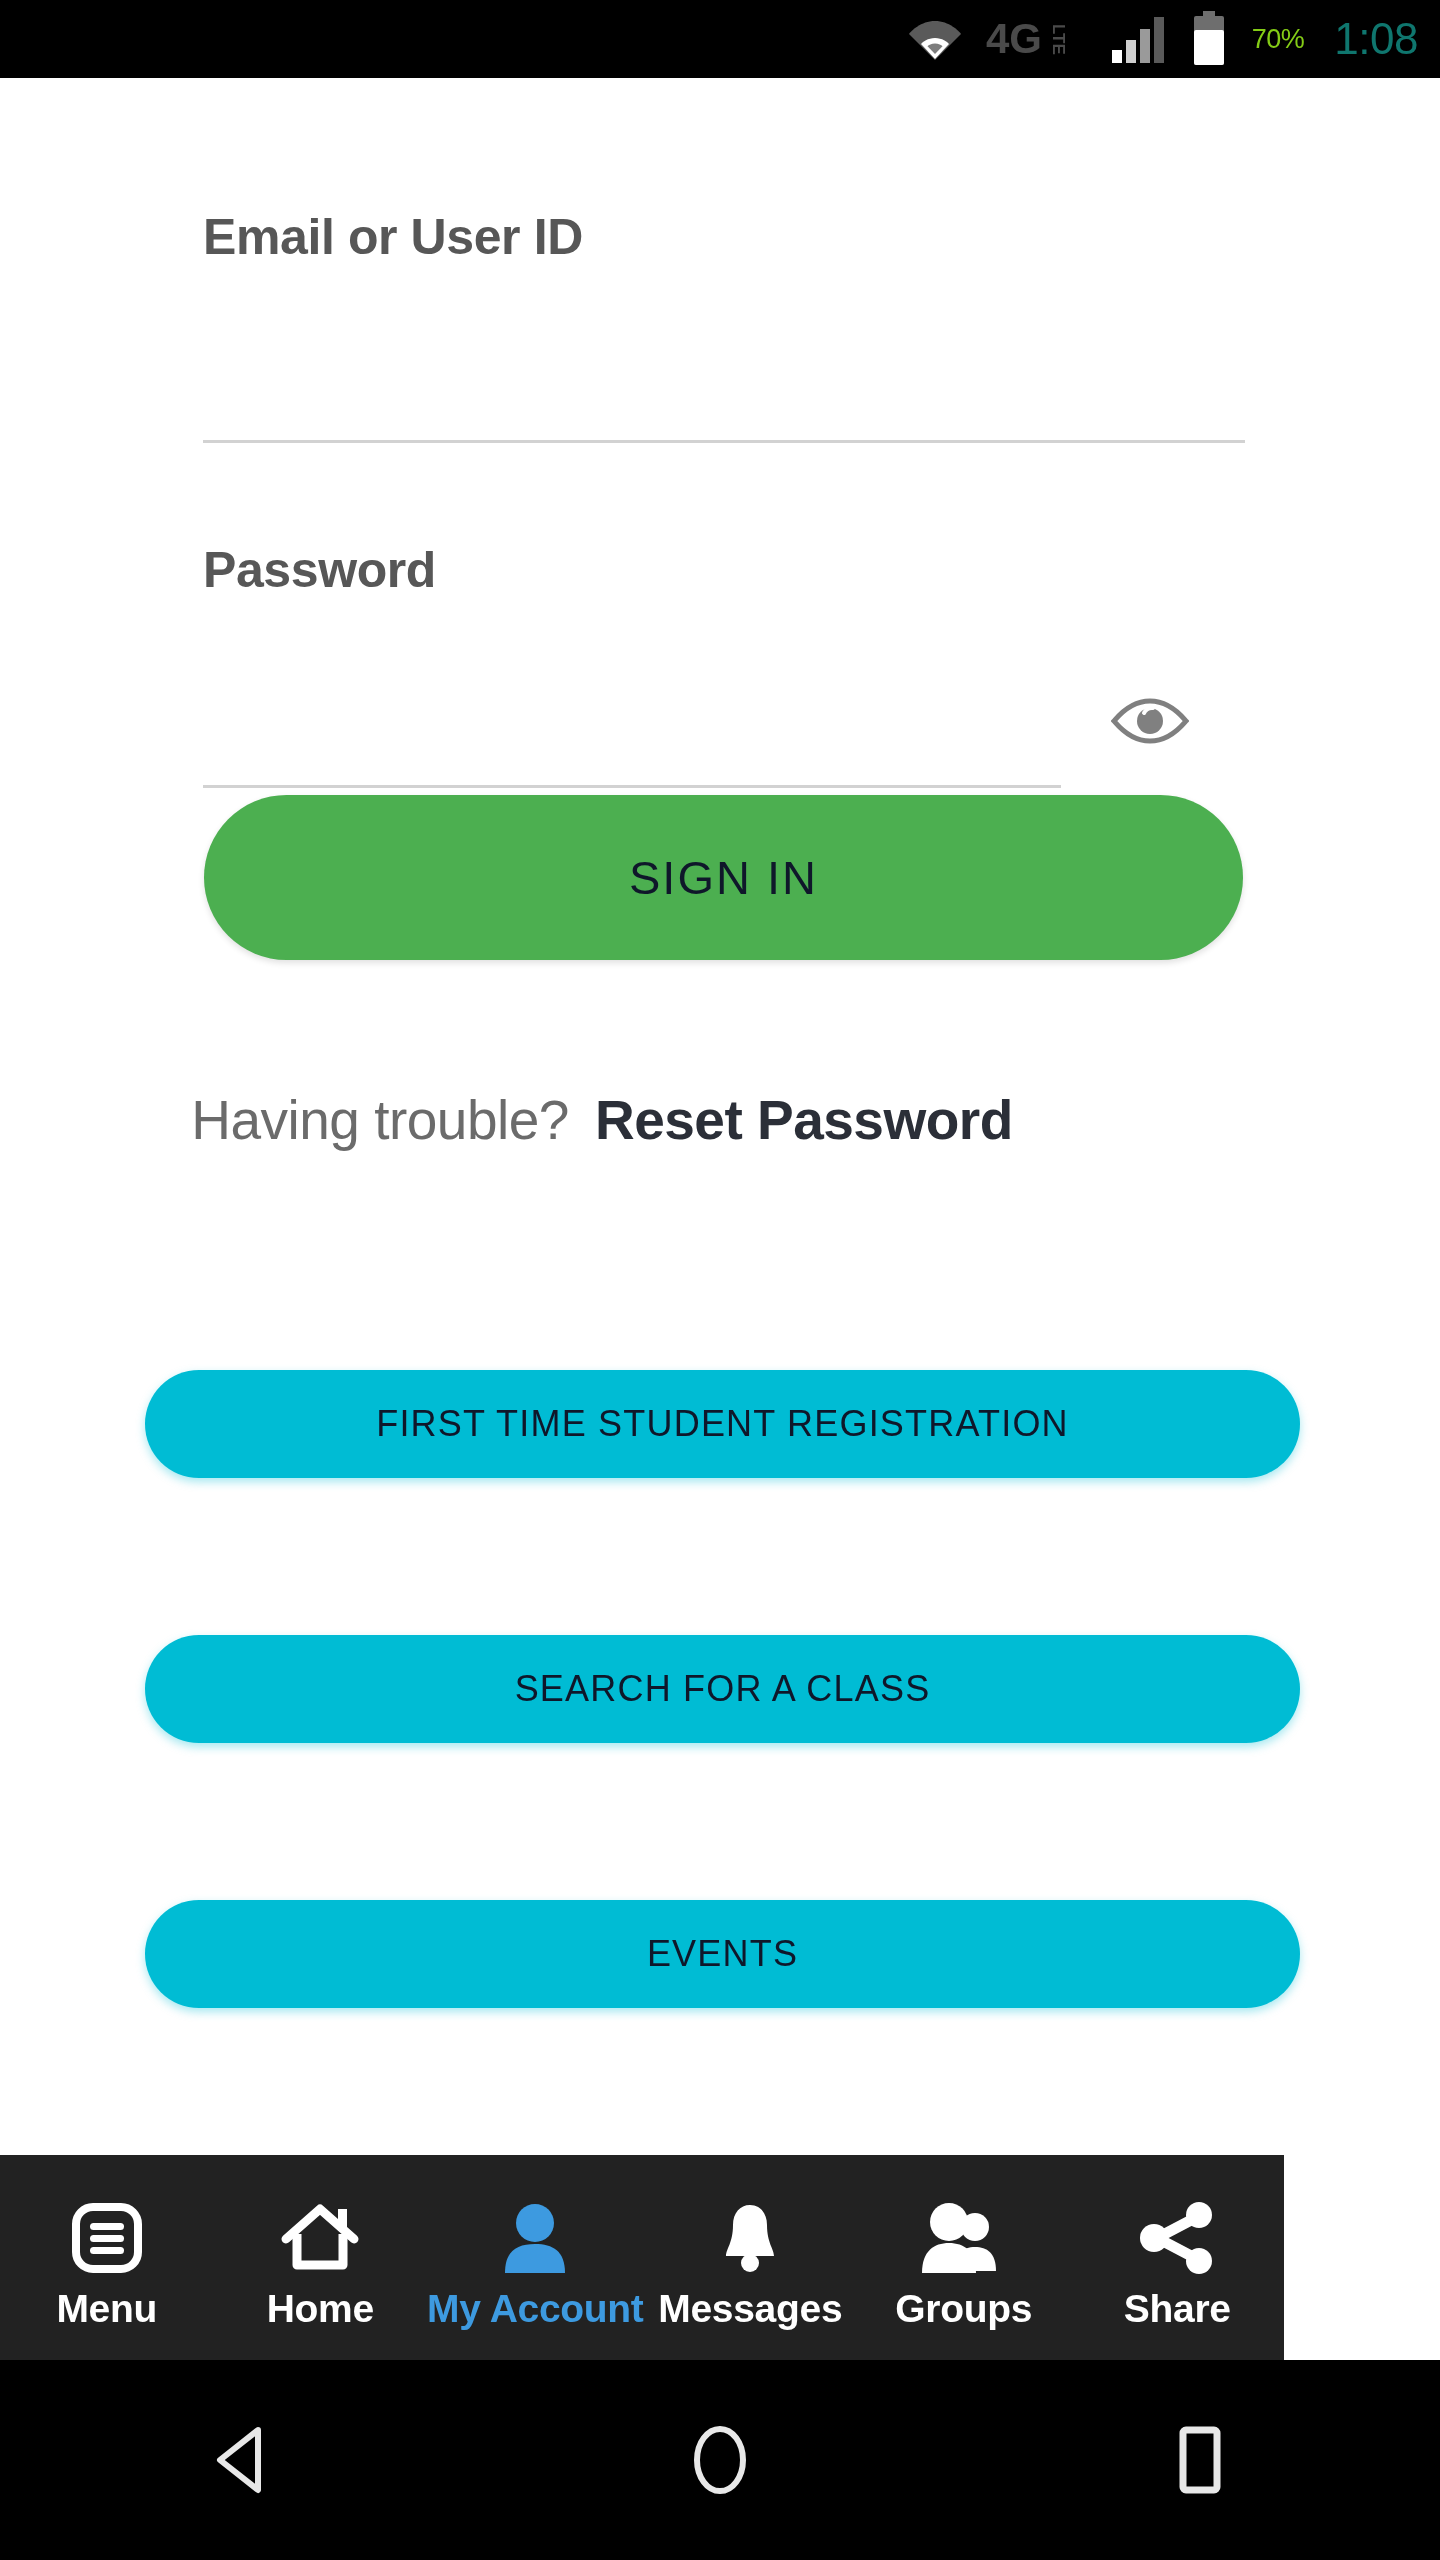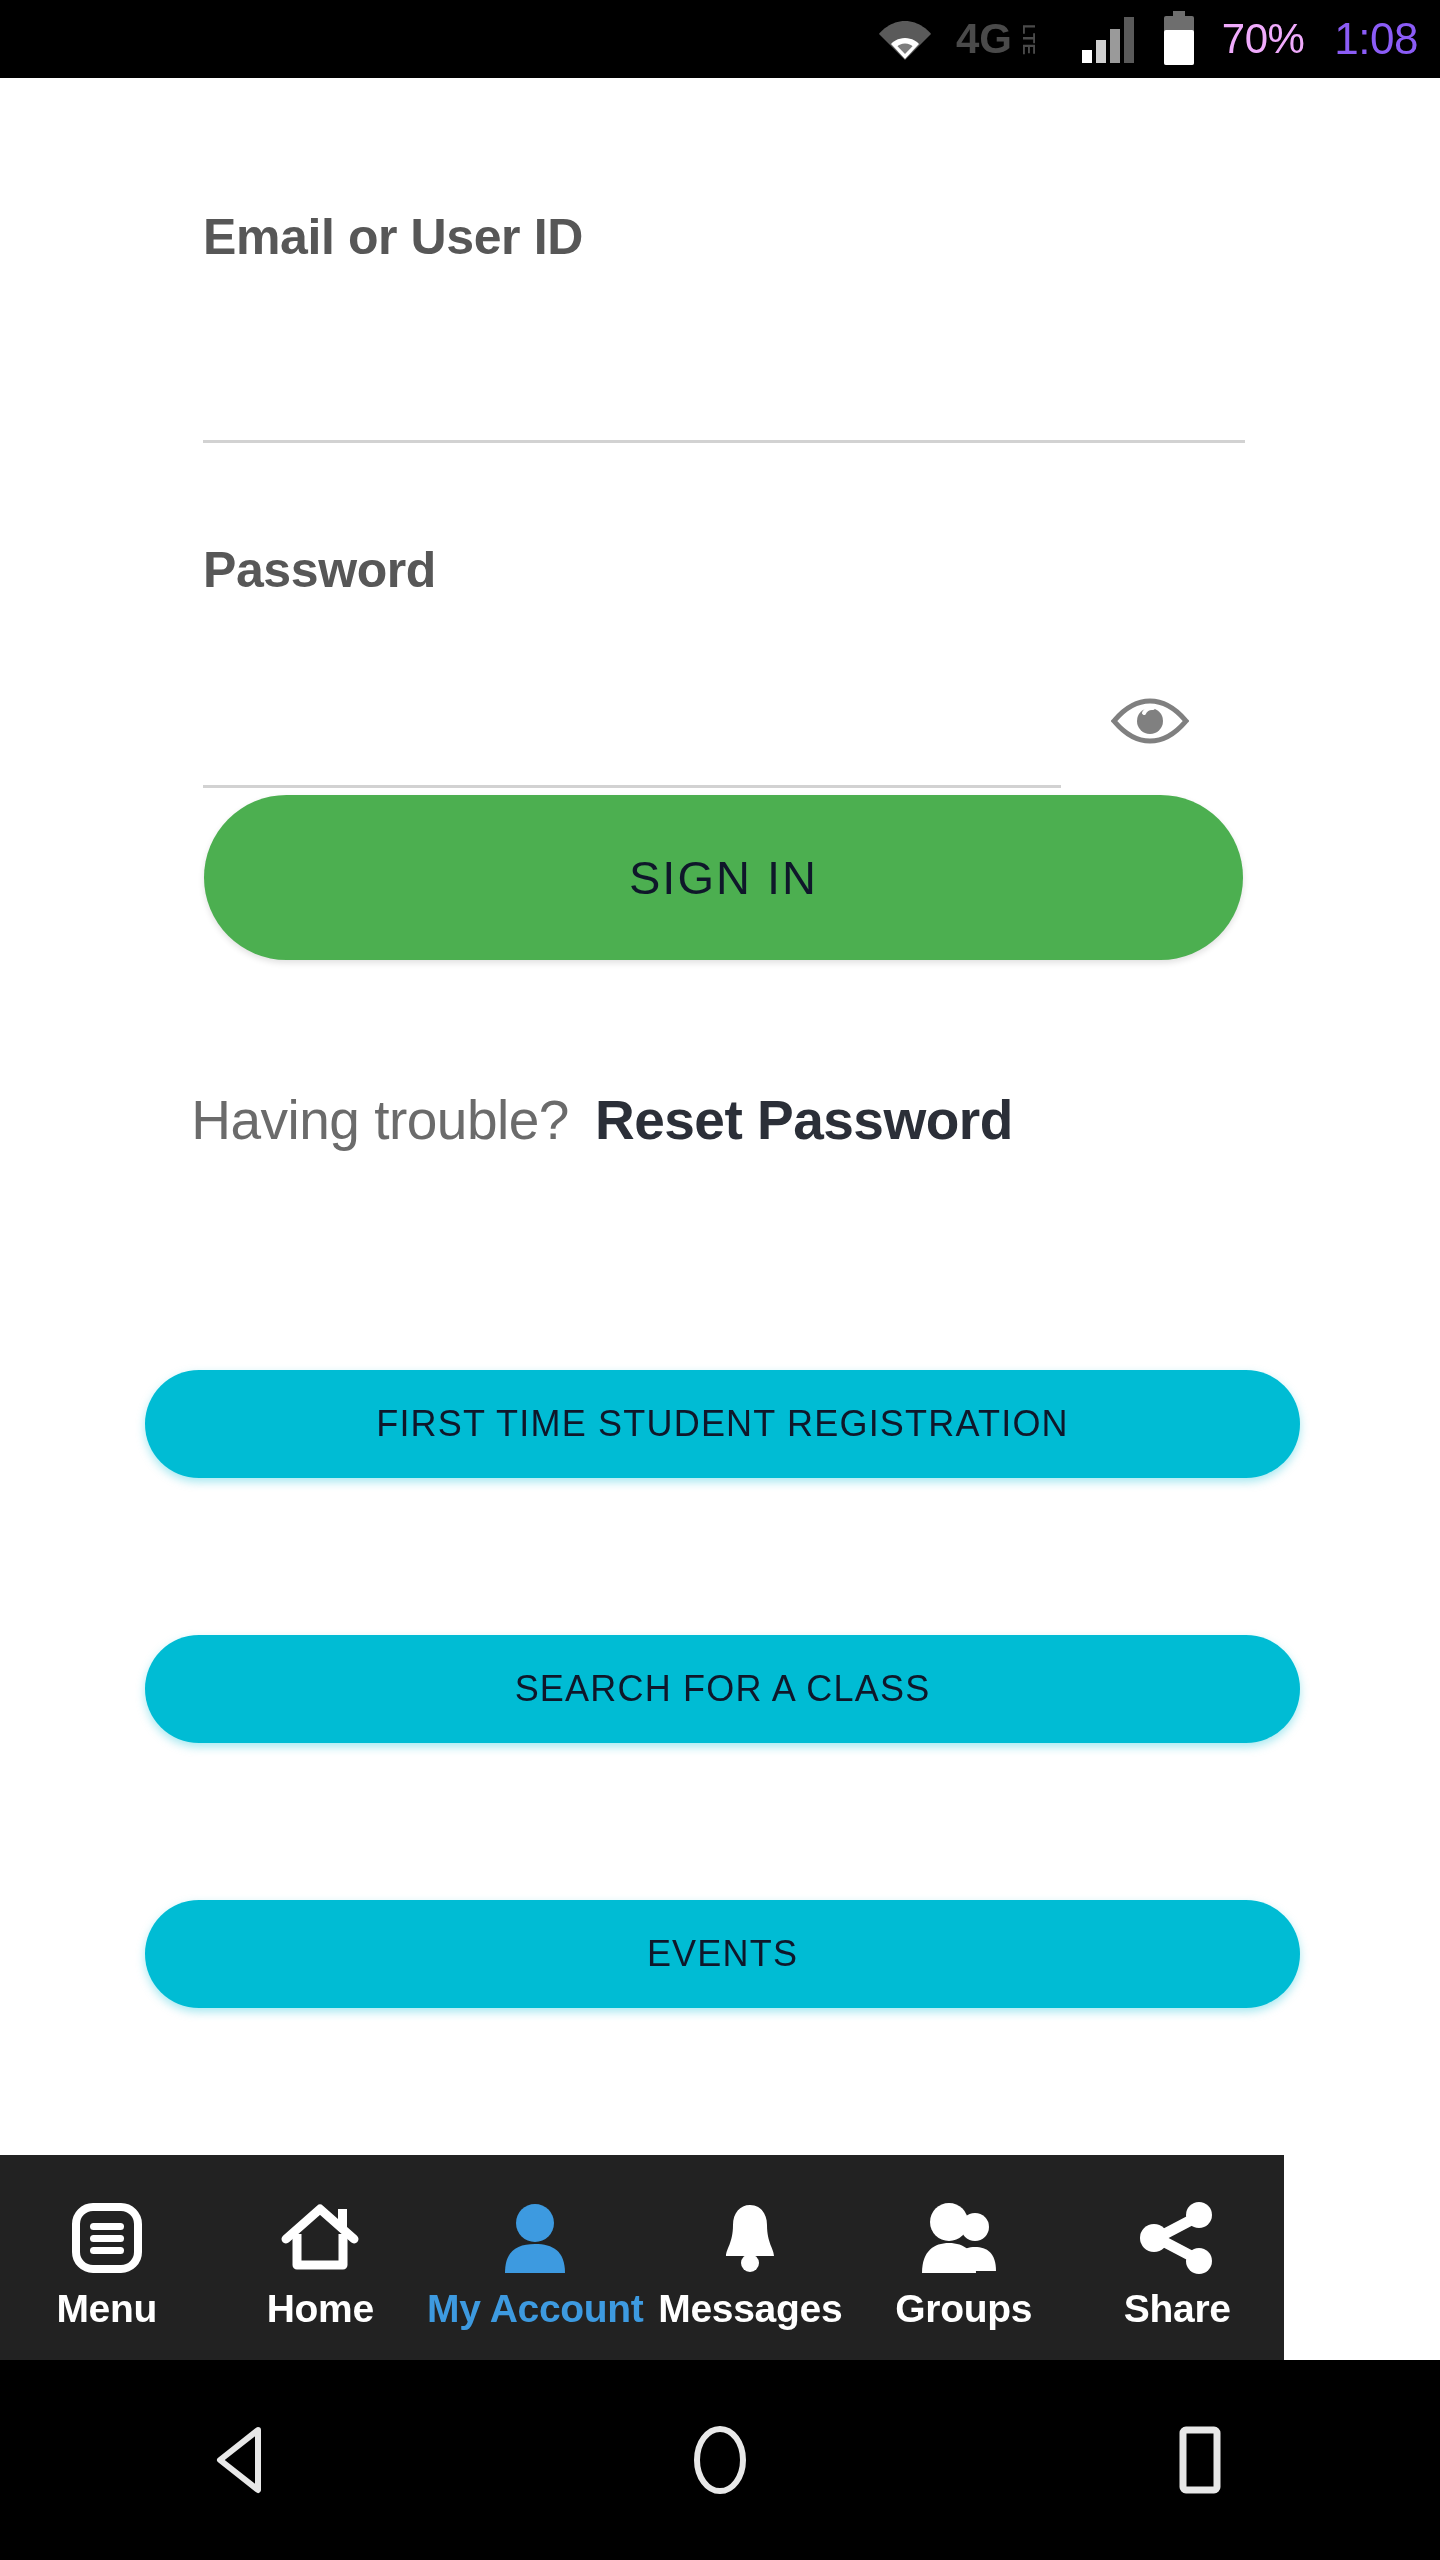--- a/index.html
+++ b/index.html
@@ -28,28 +28,28 @@
     padding-right: 22px;
     box-sizing: border-box;
   }
   .status-items {
     display: flex;
     align-items: center;
     gap: 24px;
   }
   .sb-icon { display: flex; align-items: center; }
   .sb-text {
-    color: #f0abfc;
-    font-size: 42px;
+    color: #84cc16;
+    font-size: 27px;
     font-weight: 400;
     letter-spacing: -0.5px;
     line-height: 1;
   }
   .sb-time {
-    color: #8b5cf6;
+    color: #0f766e;
     font-size: 44px;
     font-weight: 400;
     letter-spacing: -0.5px;
     line-height: 1;
     margin-left: 6px;
   }
 
   
   .content {
     position: absolute;

